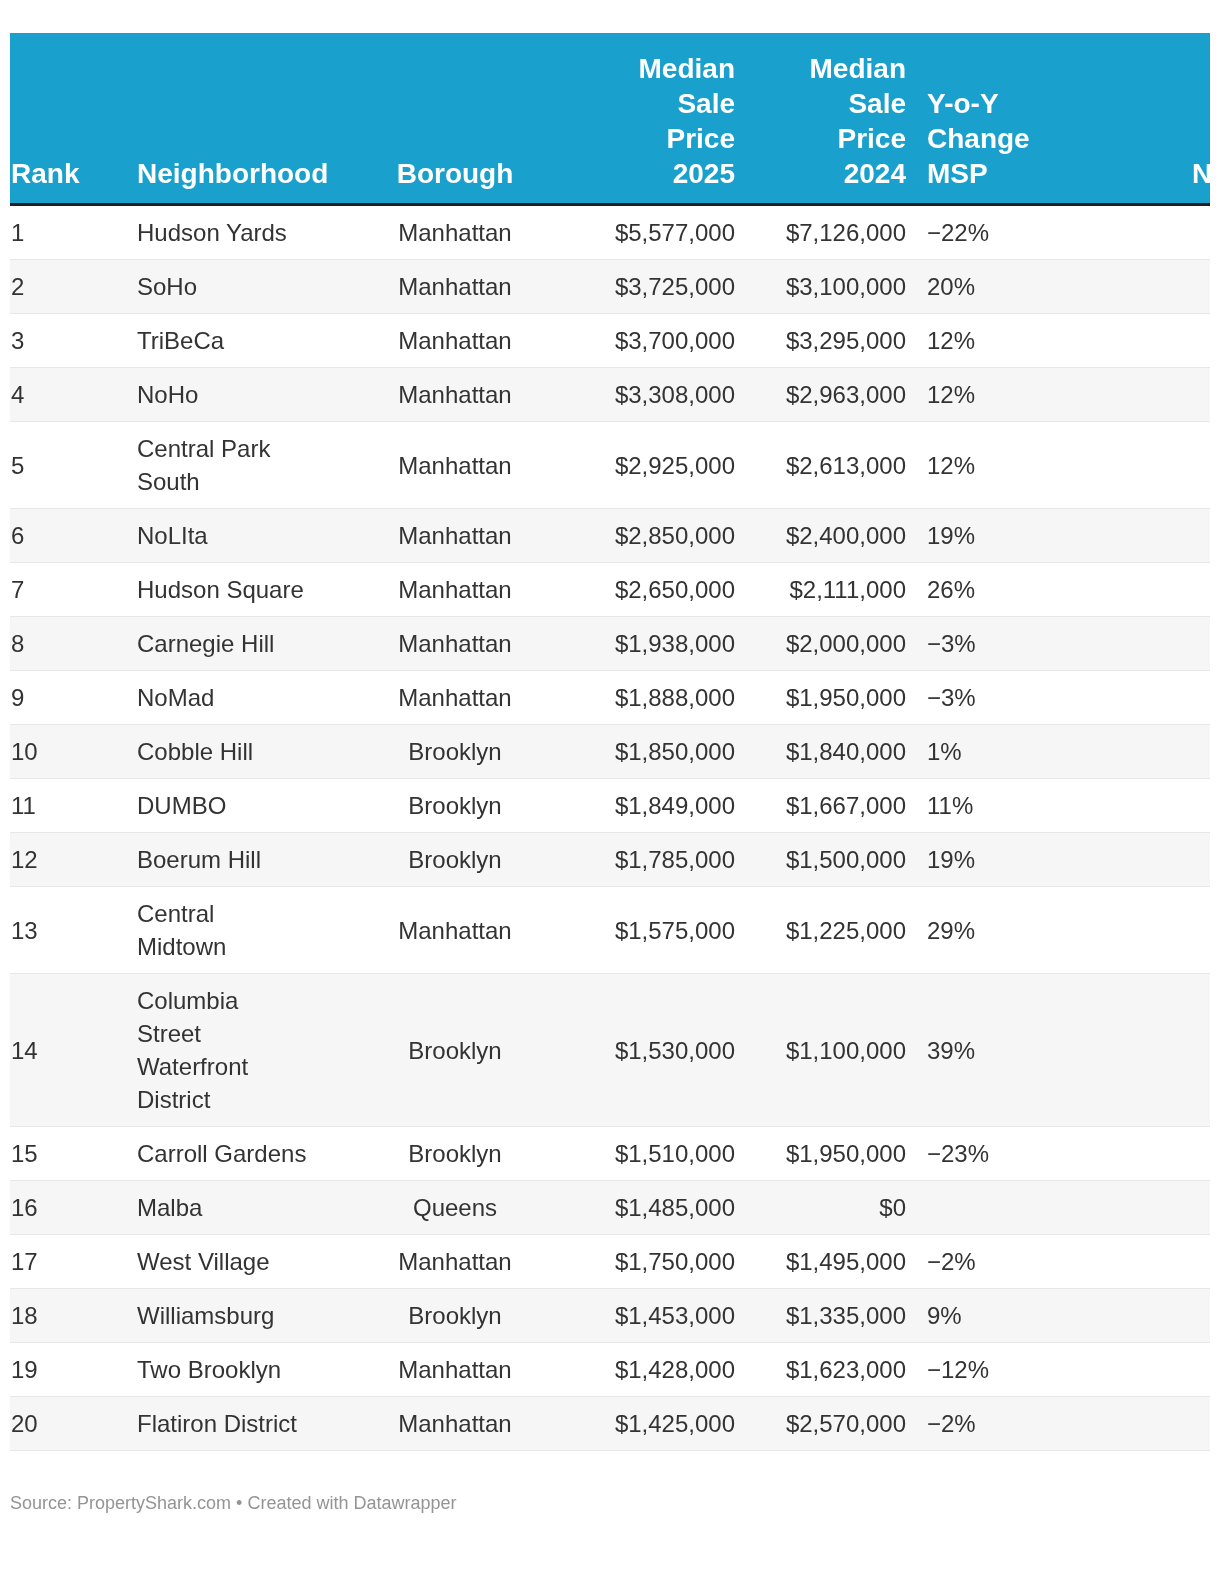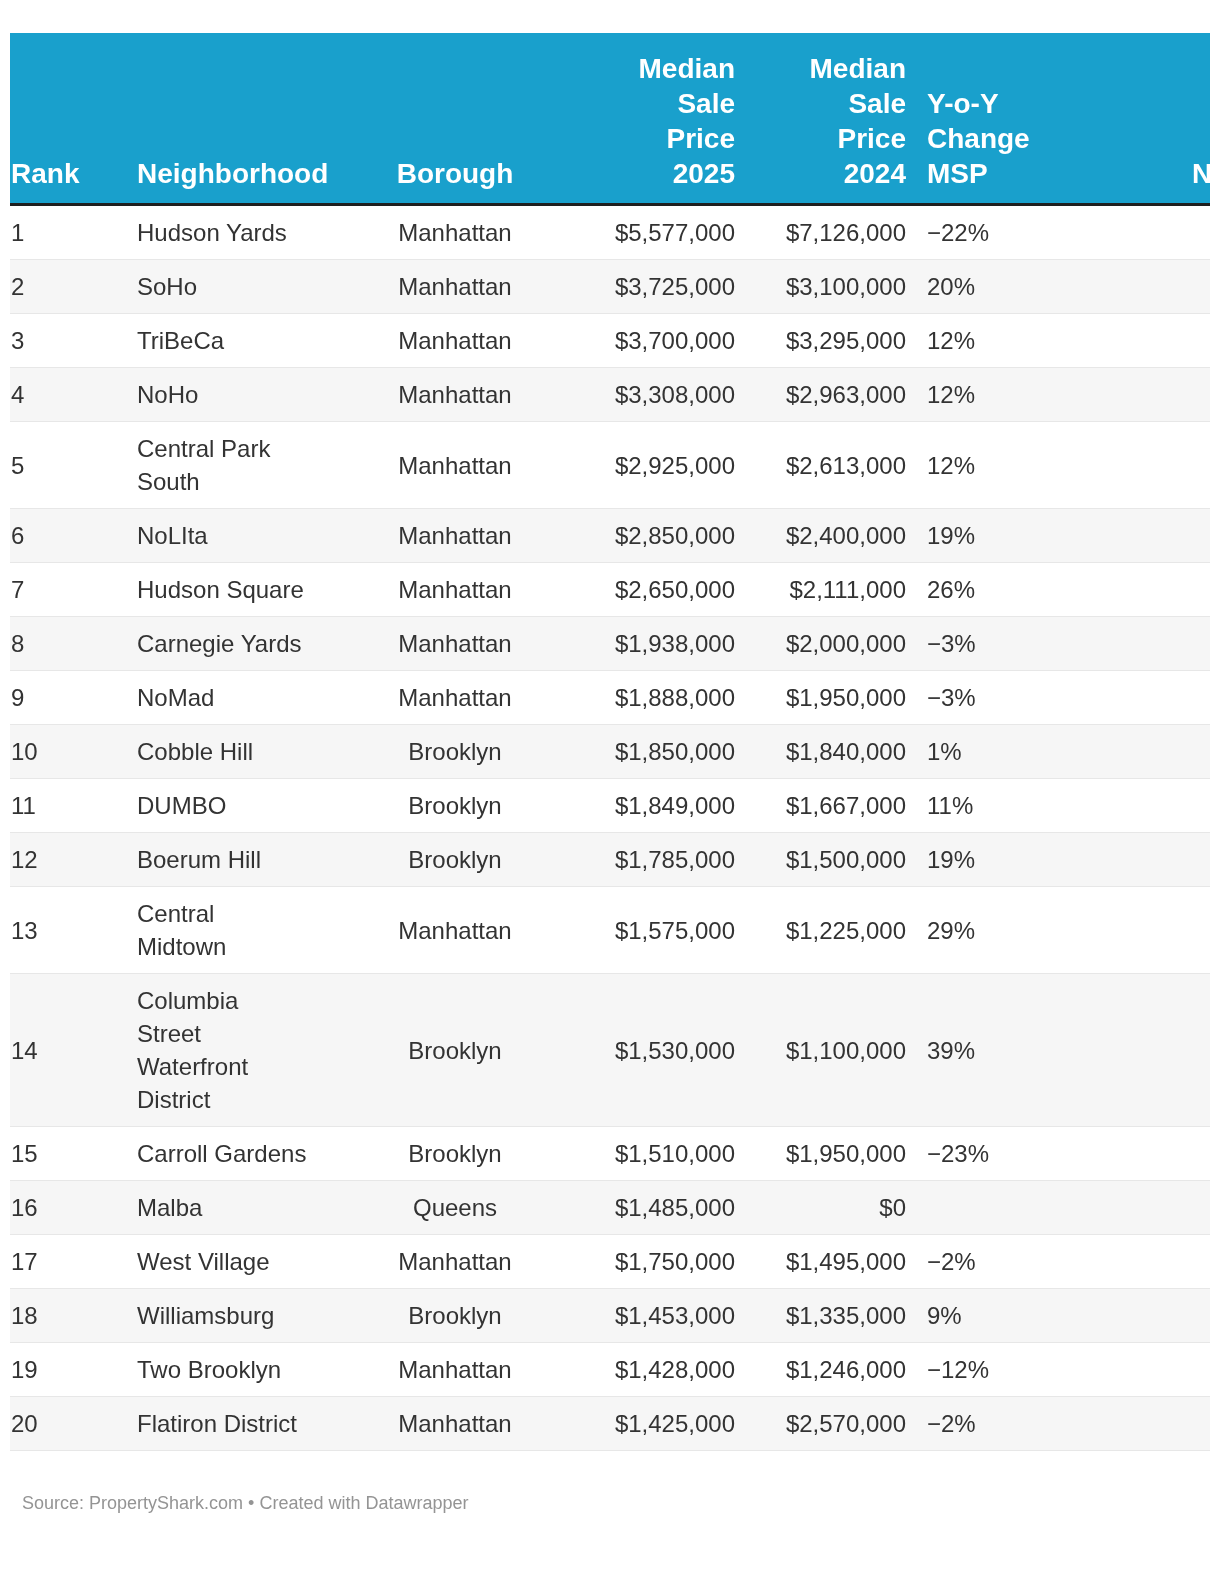--- a/index.html
+++ b/index.html
@@ -73,21 +73,21 @@
   th:nth-child(6), td:nth-child(6) { text-align: left; padding-right: 20px; }
   th:nth-child(7), td:nth-child(7) { text-align: left;  padding-left: 45px; }
 
   .note {
     margin: 27px 0 0 0;
     font-size: 22px;
     line-height: 30px;
     color: var(--note-text);
   }
   .source {
-    margin: 40px 0 0 12px;
+    margin: 40px 0 0 0;
     font-size: 18px;
     line-height: 24px;
     color: var(--source-text);
   }
 </style>
 </head>
 <body>
 
 <div class="chart-wrap">
   <div class="table-clip">
@@ -180,21 +180,21 @@
             <td>7</td>
             <td>Hudson Square</td>
             <td>Manhattan</td>
             <td>$2,650,000</td>
             <td>$2,111,000</td>
             <td>26%</td>
             <td></td>
           </tr>
           <tr>
             <td>8</td>
-            <td>Carnegie Yards</td>
+            <td>Carnegie Hill</td>
             <td>Manhattan</td>
             <td>$1,938,000</td>
             <td>$2,000,000</td>
             <td>−3%</td>
             <td></td>
           </tr>
           <tr>
             <td>9</td>
             <td>NoMad</td>
             <td>Manhattan</td>
@@ -286,21 +286,21 @@
             <td>$1,453,000</td>
             <td>$1,335,000</td>
             <td>9%</td>
             <td></td>
           </tr>
           <tr>
             <td>19</td>
             <td>Two Brooklyn</td>
             <td>Manhattan</td>
             <td>$1,428,000</td>
-            <td>$1,246,000</td>
+            <td>$1,623,000</td>
             <td>−12%</td>
             <td></td>
           </tr>
           <tr>
             <td>20</td>
             <td>Flatiron District</td>
             <td>Manhattan</td>
             <td>$1,425,000</td>
             <td>$2,570,000</td>
             <td>−2%</td>

